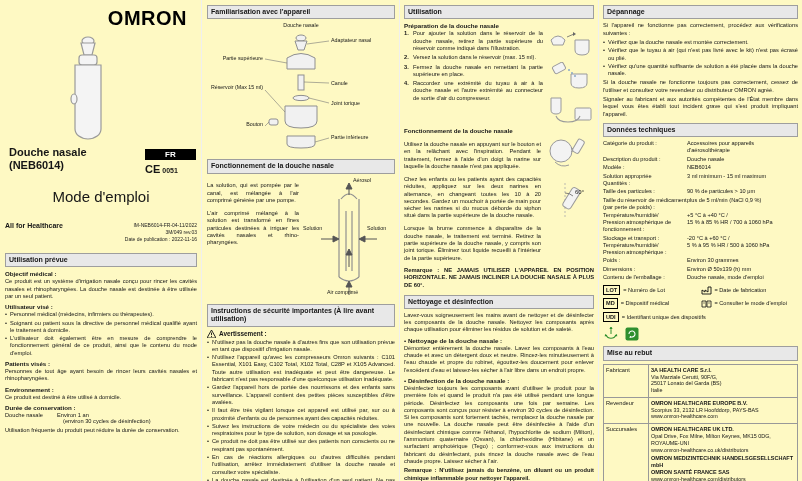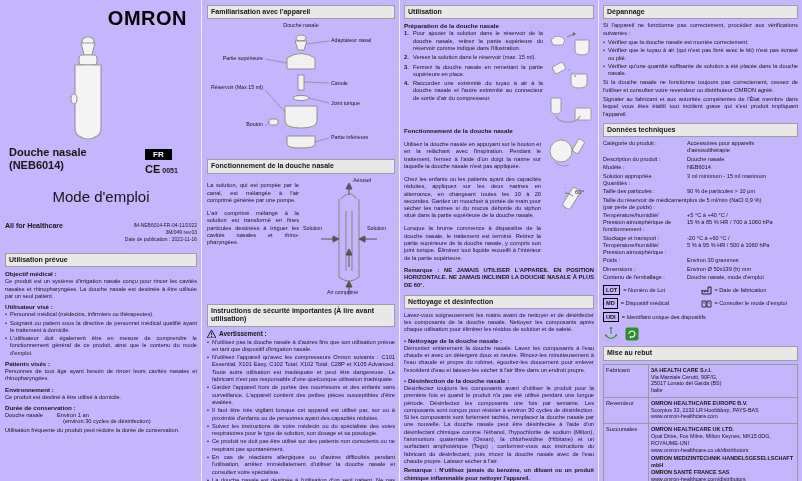--- a/index.html
+++ b/index.html
@@ -1,16 +1,16 @@
 <!DOCTYPE html>
 <html><head>
 <meta charset="utf-8">
 <style>
   html,body{margin:0;padding:0;background:#fff;}
-  .page{position:relative;width:802px;height:481px;background:#c4b5fd;overflow:hidden;
+  .page{position:relative;width:802px;height:481px;background:#fef9c3;overflow:hidden;
         font-family:"Liberation Sans",sans-serif;color:#161616;}
   .vline{position:absolute;top:0;bottom:0;width:1px;background:#efefef;}
   .col{position:absolute;top:5px;}
   .col1{left:5px;width:192px;}
   .col2{left:207px;width:188px;}
   .col3{left:404px;width:190px;}
   .col4{left:603px;width:195px;}
   .sec-header{background:#e8e8e8;border:1px solid #9e9e9e;font-weight:bold;font-size:7px;
               line-height:1.2;padding:2px 3px;margin:5px 0 3px;}
   .col > .sec-header:first-child{margin-top:0;}
@@ -20,21 +20,21 @@
   .bullet{position:relative;padding-left:5px;font-size:5.7px;line-height:1.28;
           text-align:justify;margin-bottom:1px;}
   .bullet::before{content:"\2022";position:absolute;left:0;top:0;}
 
   
   .masthead{position:relative;height:243px;}
   .logo{position:absolute;top:2px;right:10px;font-size:20px;font-weight:bold;letter-spacing:.5px;color:#000;}
   .device-illo{position:absolute;top:30px;left:54px;}
   .product-title{position:absolute;top:141px;left:4px;font-size:11px;font-weight:bold;line-height:1.2;}
   .badges{position:absolute;top:144px;left:140px;display:flex;flex-direction:column;gap:3px;align-items:flex-start;}
-  .fr-badge{background:#000;color:#fff;font-weight:bold;font-size:8px;padding:1px 8px;}
+  .fr-badge{background:#000;color:#fff;font-weight:bold;font-size:8px;padding:1px 20px;}
   .ce-wrap{display:flex;align-items:baseline;gap:2px;}
   .ce{font-size:11px;font-weight:bold;}
   .ce-num{font-size:7px;font-weight:bold;}
   .doc-title{position:absolute;top:183px;left:0;width:100%;text-align:center;font-size:15px;font-weight:normal;}
   .mast-foot{position:absolute;top:217px;left:0;right:0;display:flex;justify-content:space-between;align-items:flex-start;}
   .tagline{font-size:7px;font-weight:bold;}
   .doc-refs{font-size:5px;text-align:right;line-height:1.35;color:#222;}
 
   
   .duree-row{display:flex;gap:14px;font-size:5.7px;}

